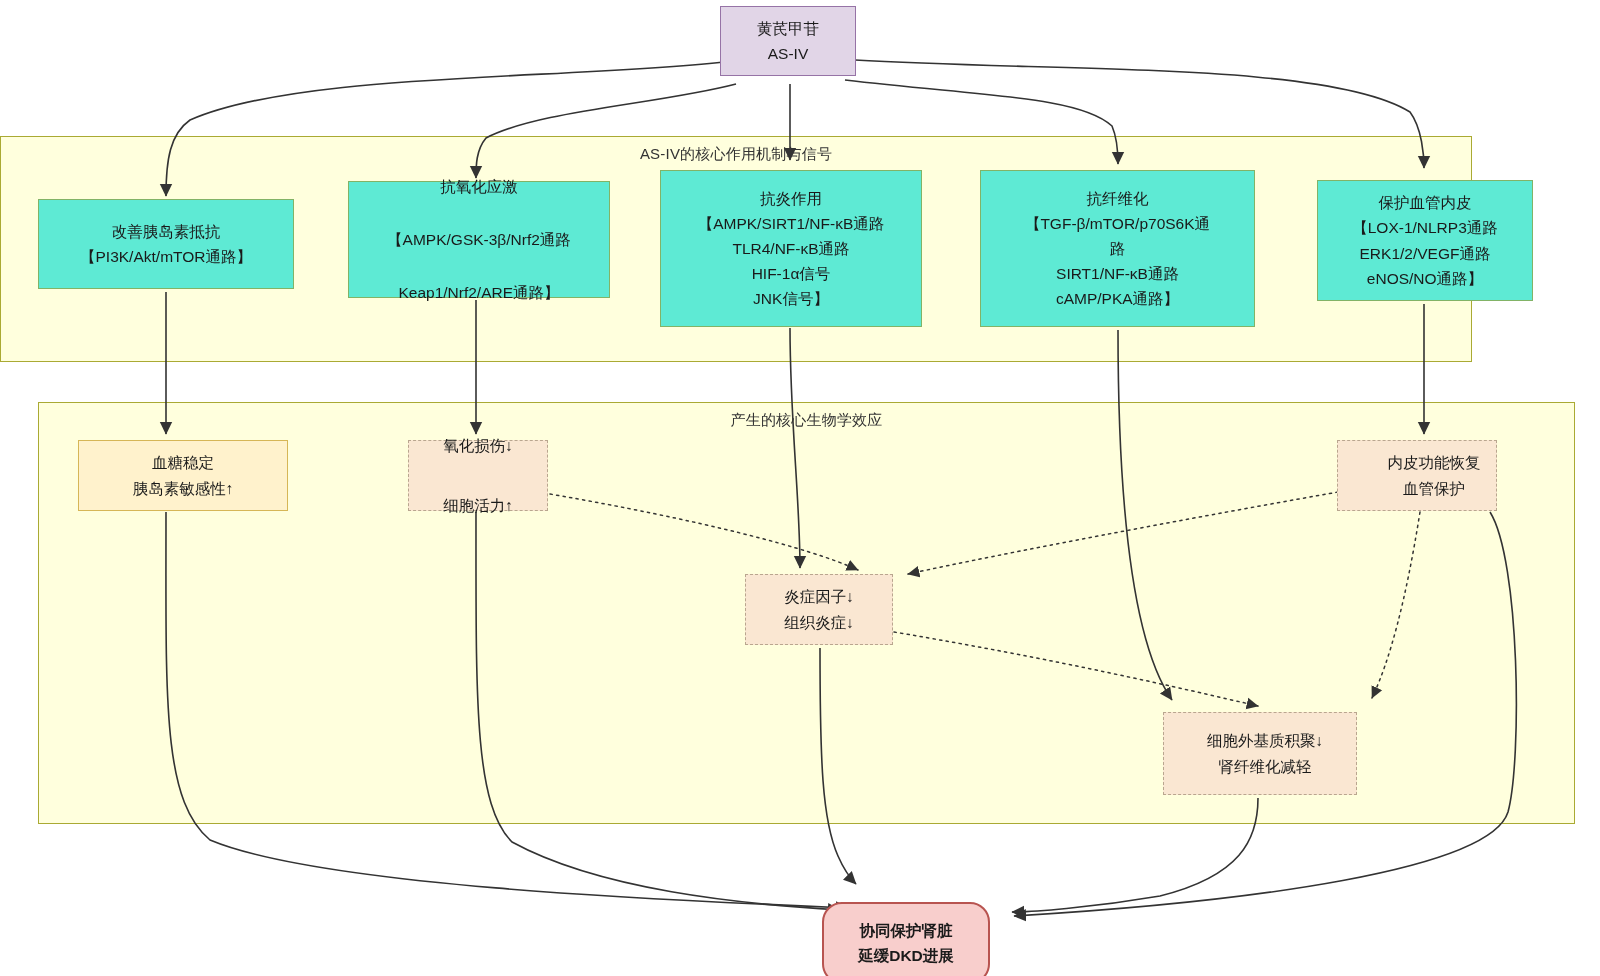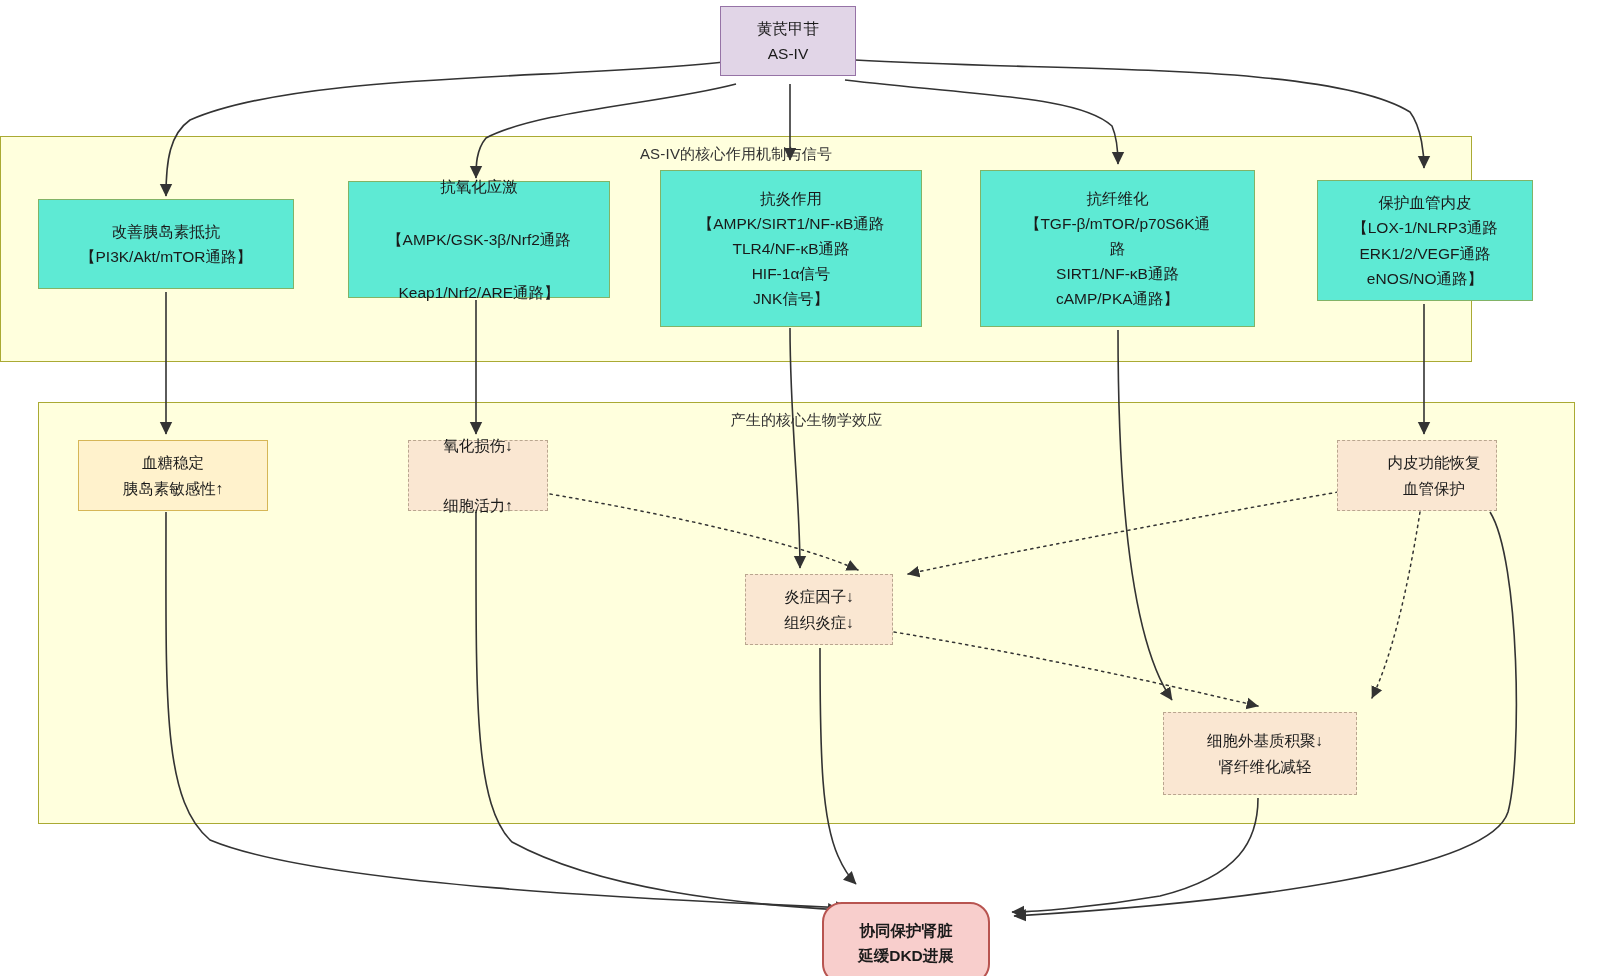--- a/index.html
+++ b/index.html
@@ -105,21 +105,21 @@
     <span class="ln">cAMP/PKA通路】</span>
   </div>
 
   <div class="node n-mech" style="left:1317px;top:180px;width:216px;height:121px;">
     <span class="ln">保护血管内皮</span>
     <span class="ln">【LOX-1/NLRP3通路</span>
     <span class="ln">ERK1/2/VEGF通路</span>
     <span class="ln">eNOS/NO通路】</span>
   </div>
 
-  <div class="node n-eff-solid" style="left:78px;top:440px;width:190px;height:71px;">
+  <div class="node n-eff-solid" style="left:78px;top:440px;width:210px;height:71px;">
     <span class="ln">血糖稳定</span>
     <span class="ln">胰岛素敏感性↑</span>
   </div>
 
   <div class="node n-eff-dash" style="left:408px;top:440px;width:140px;height:71px;gap:35px;">
     <span class="ln">氧化损伤↓</span>
     <span class="ln">细胞活力↑</span>
   </div>
 
   <div class="node n-eff-dash" style="left:745px;top:574px;width:148px;height:71px;">

